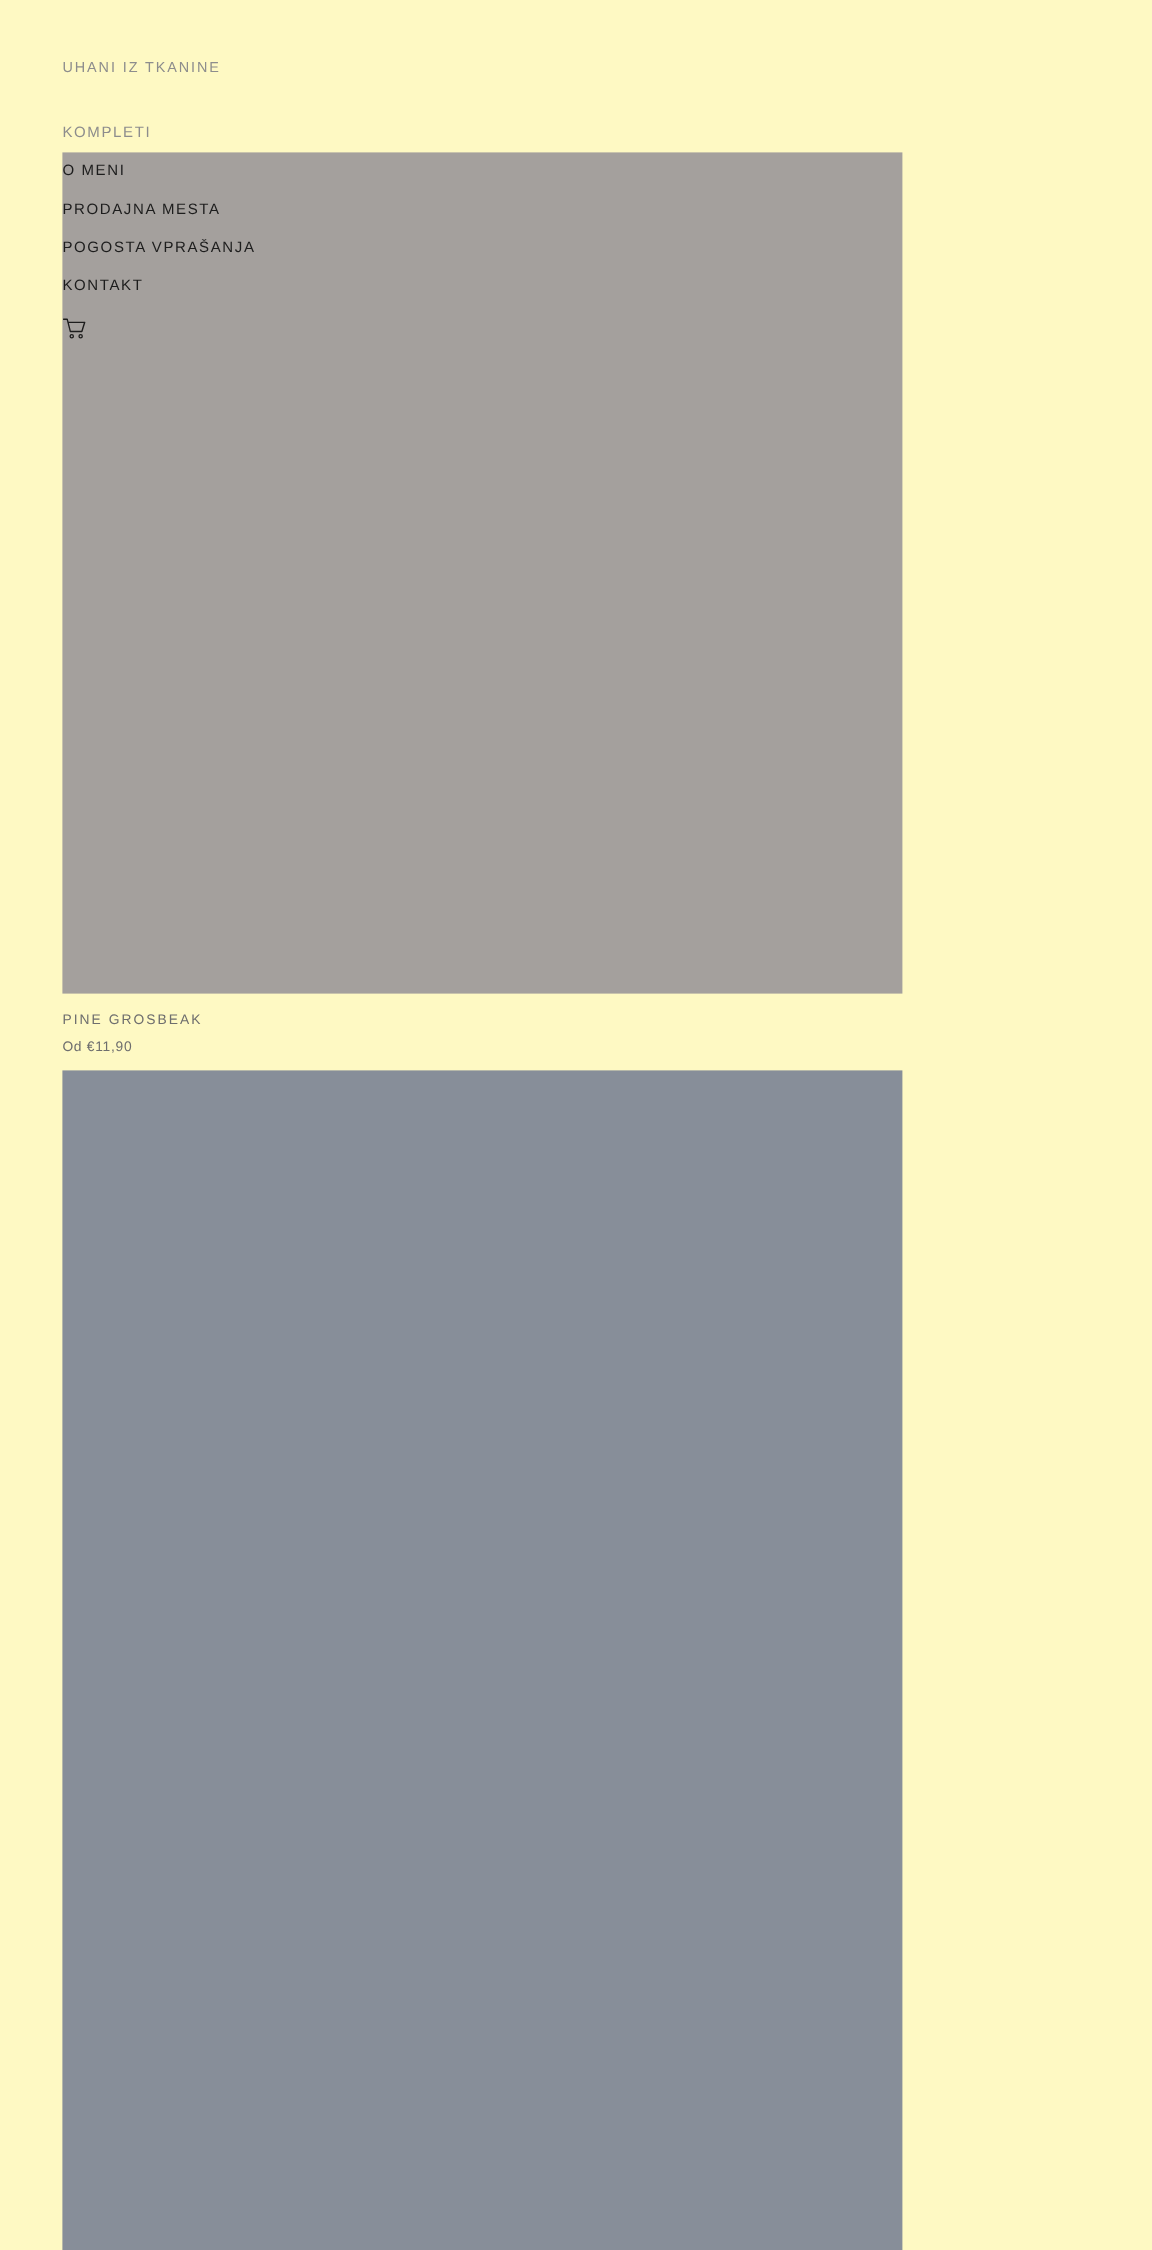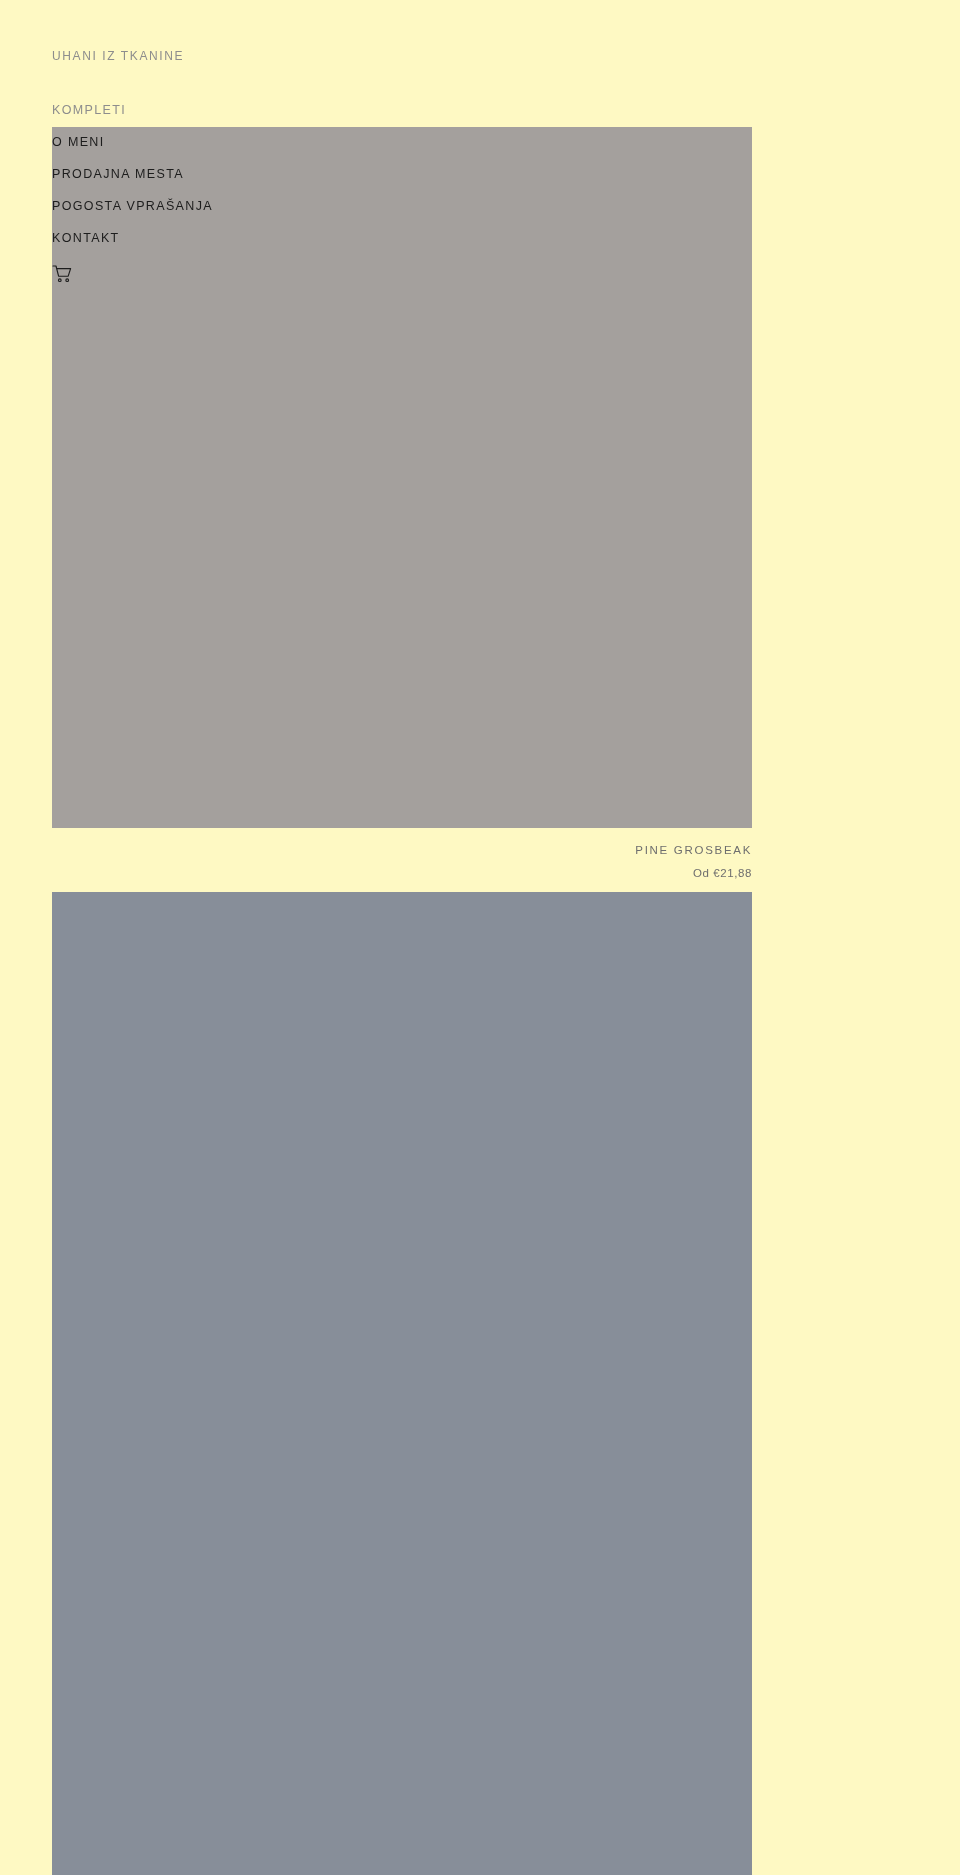--- a/index.html
+++ b/index.html
@@ -77,21 +77,21 @@
     height:983px;
     background:#878e99;
   }
 
   
   .product-caption {
     position:absolute;
     left:52px;
     top:845px;
     width:700px;
-    text-align:right;
+    text-align:left;
   }
   .product-name {
     font-size:11.5px;
     letter-spacing:1.7px;
     color:#6e6e6e;
     text-transform:uppercase;
     line-height:1;
   }
   .product-price {
     margin-top:11px;
@@ -121,18 +121,18 @@
       <svg width="22" height="20" viewBox="0 0 22 20">
         <path d="M1 2 H4 L6.6 12.2 H16.2 L18.6 4.6 H5.4" fill="none" stroke="#1d1d1d" stroke-width="1.15" stroke-linecap="round" stroke-linejoin="round"></path>
         <circle cx="7.8" cy="16.2" r="1.35" fill="none" stroke="#1d1d1d" stroke-width="1.1"></circle>
         <circle cx="15.2" cy="16.2" r="1.35" fill="none" stroke="#1d1d1d" stroke-width="1.1"></circle>
       </svg>
     </a>
   </nav>
 
   <div class="product-caption">
     <div class="product-name">PINE GROSBEAK</div>
-    <div class="product-price">Od €21,88</div>
+    <div class="product-price">Od €11,90</div>
   </div>
 
   <div class="tile-two"></div>
 
 </div>
 
 </body></html>

